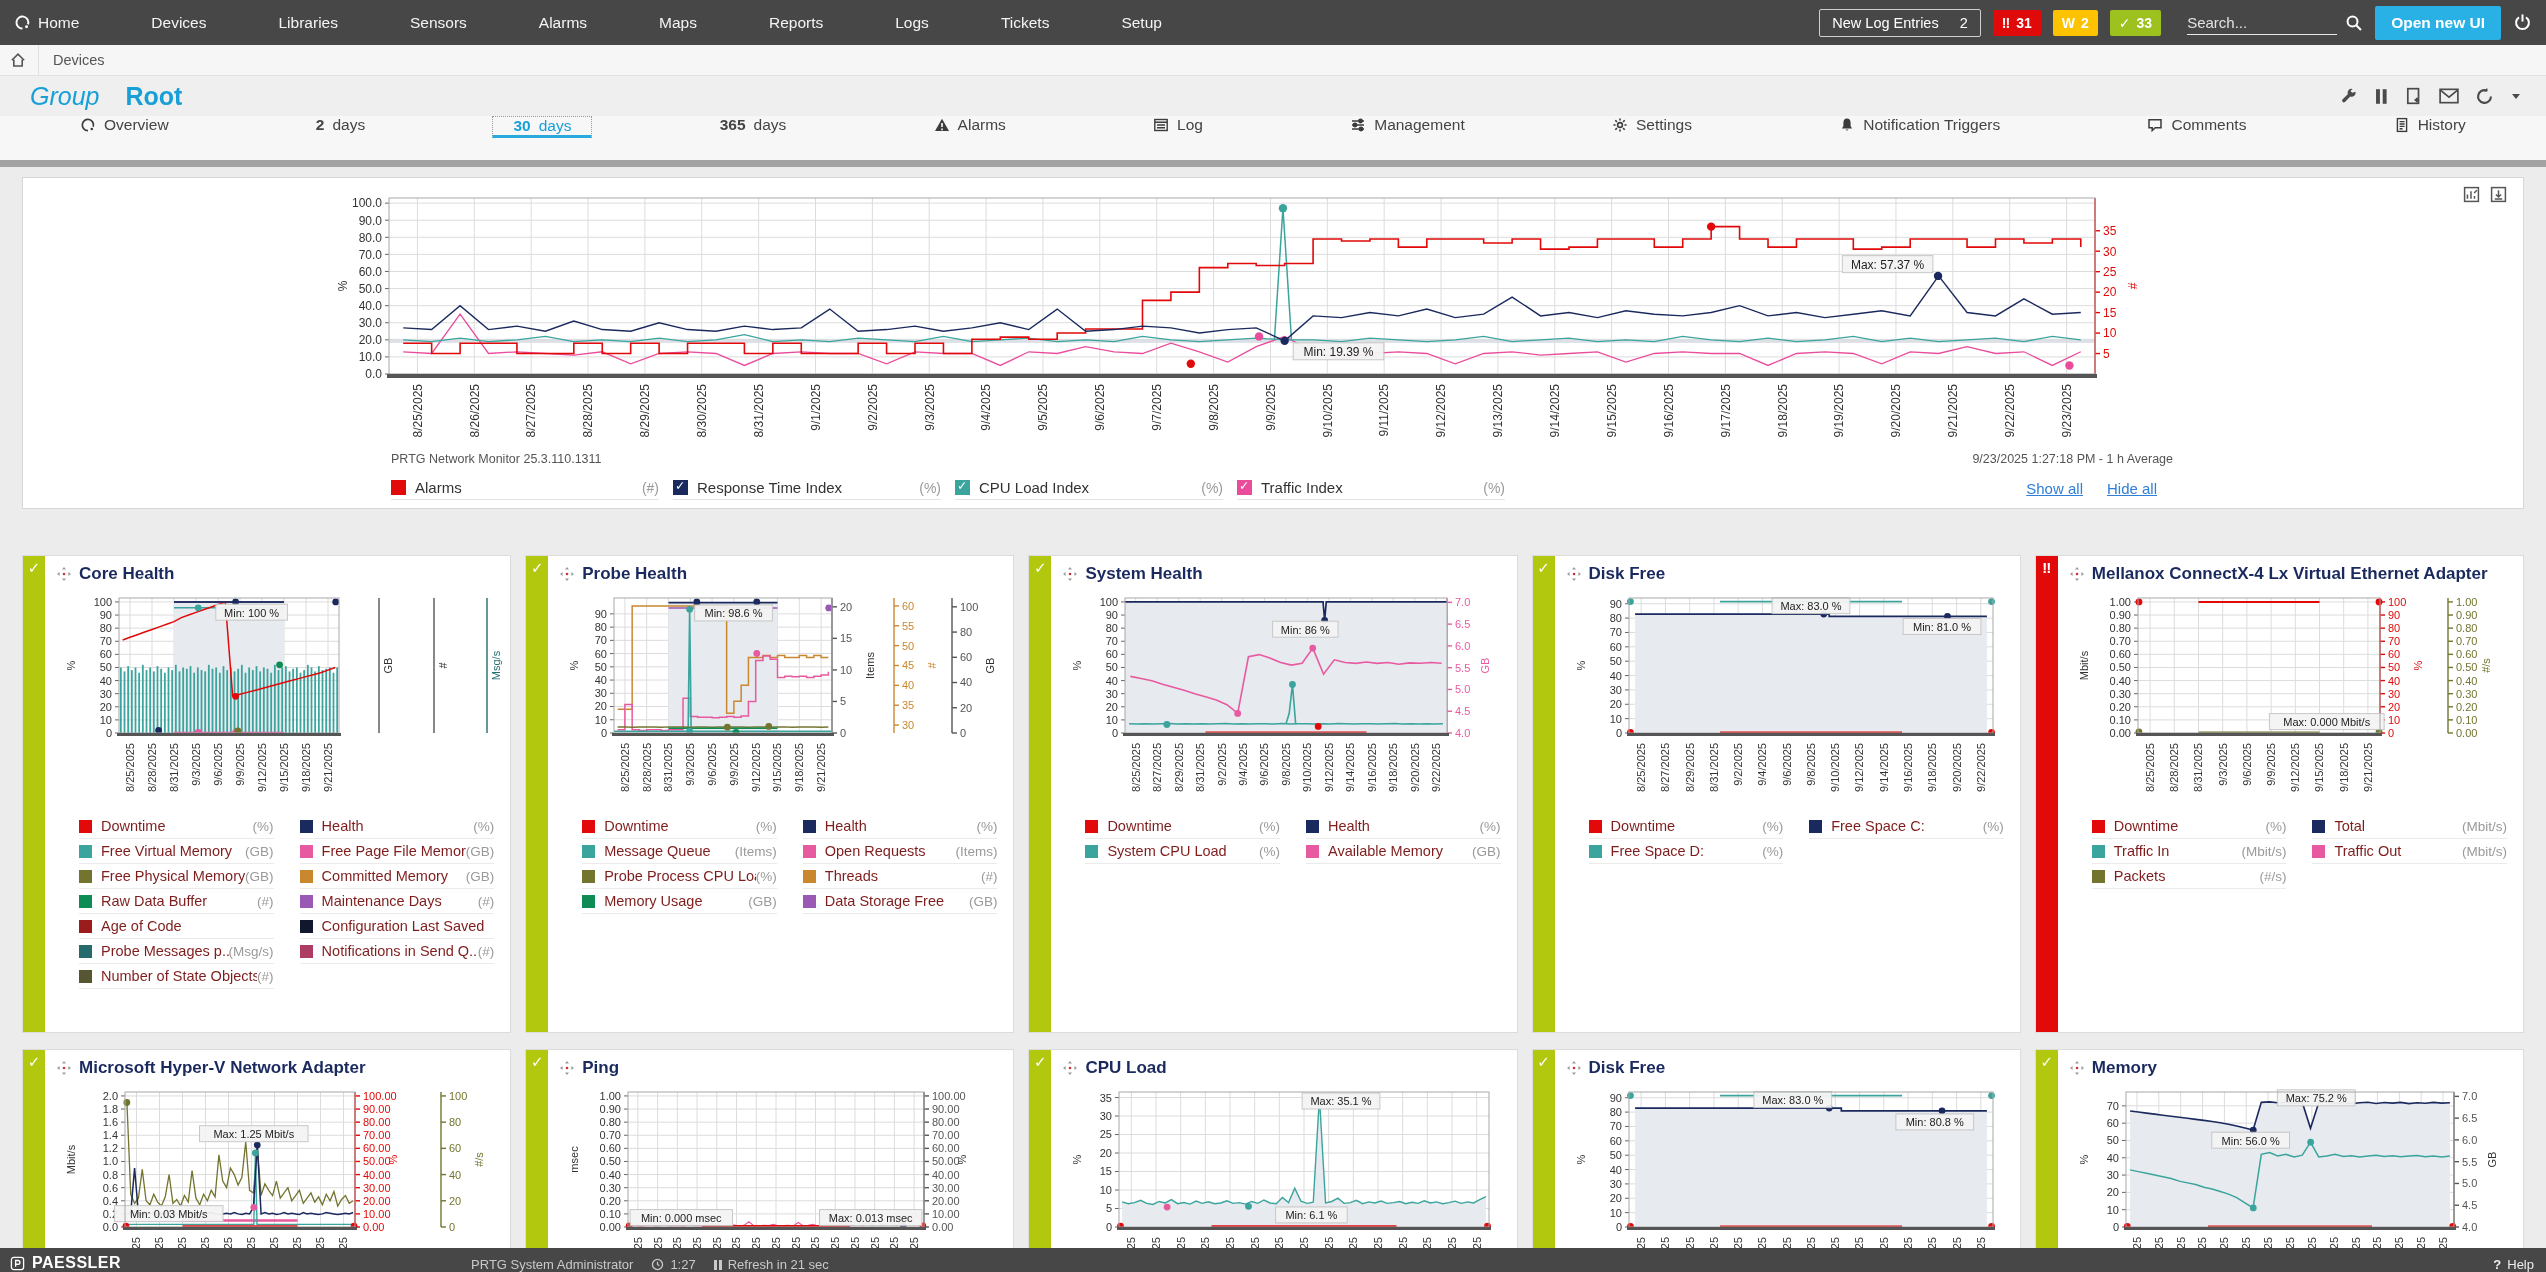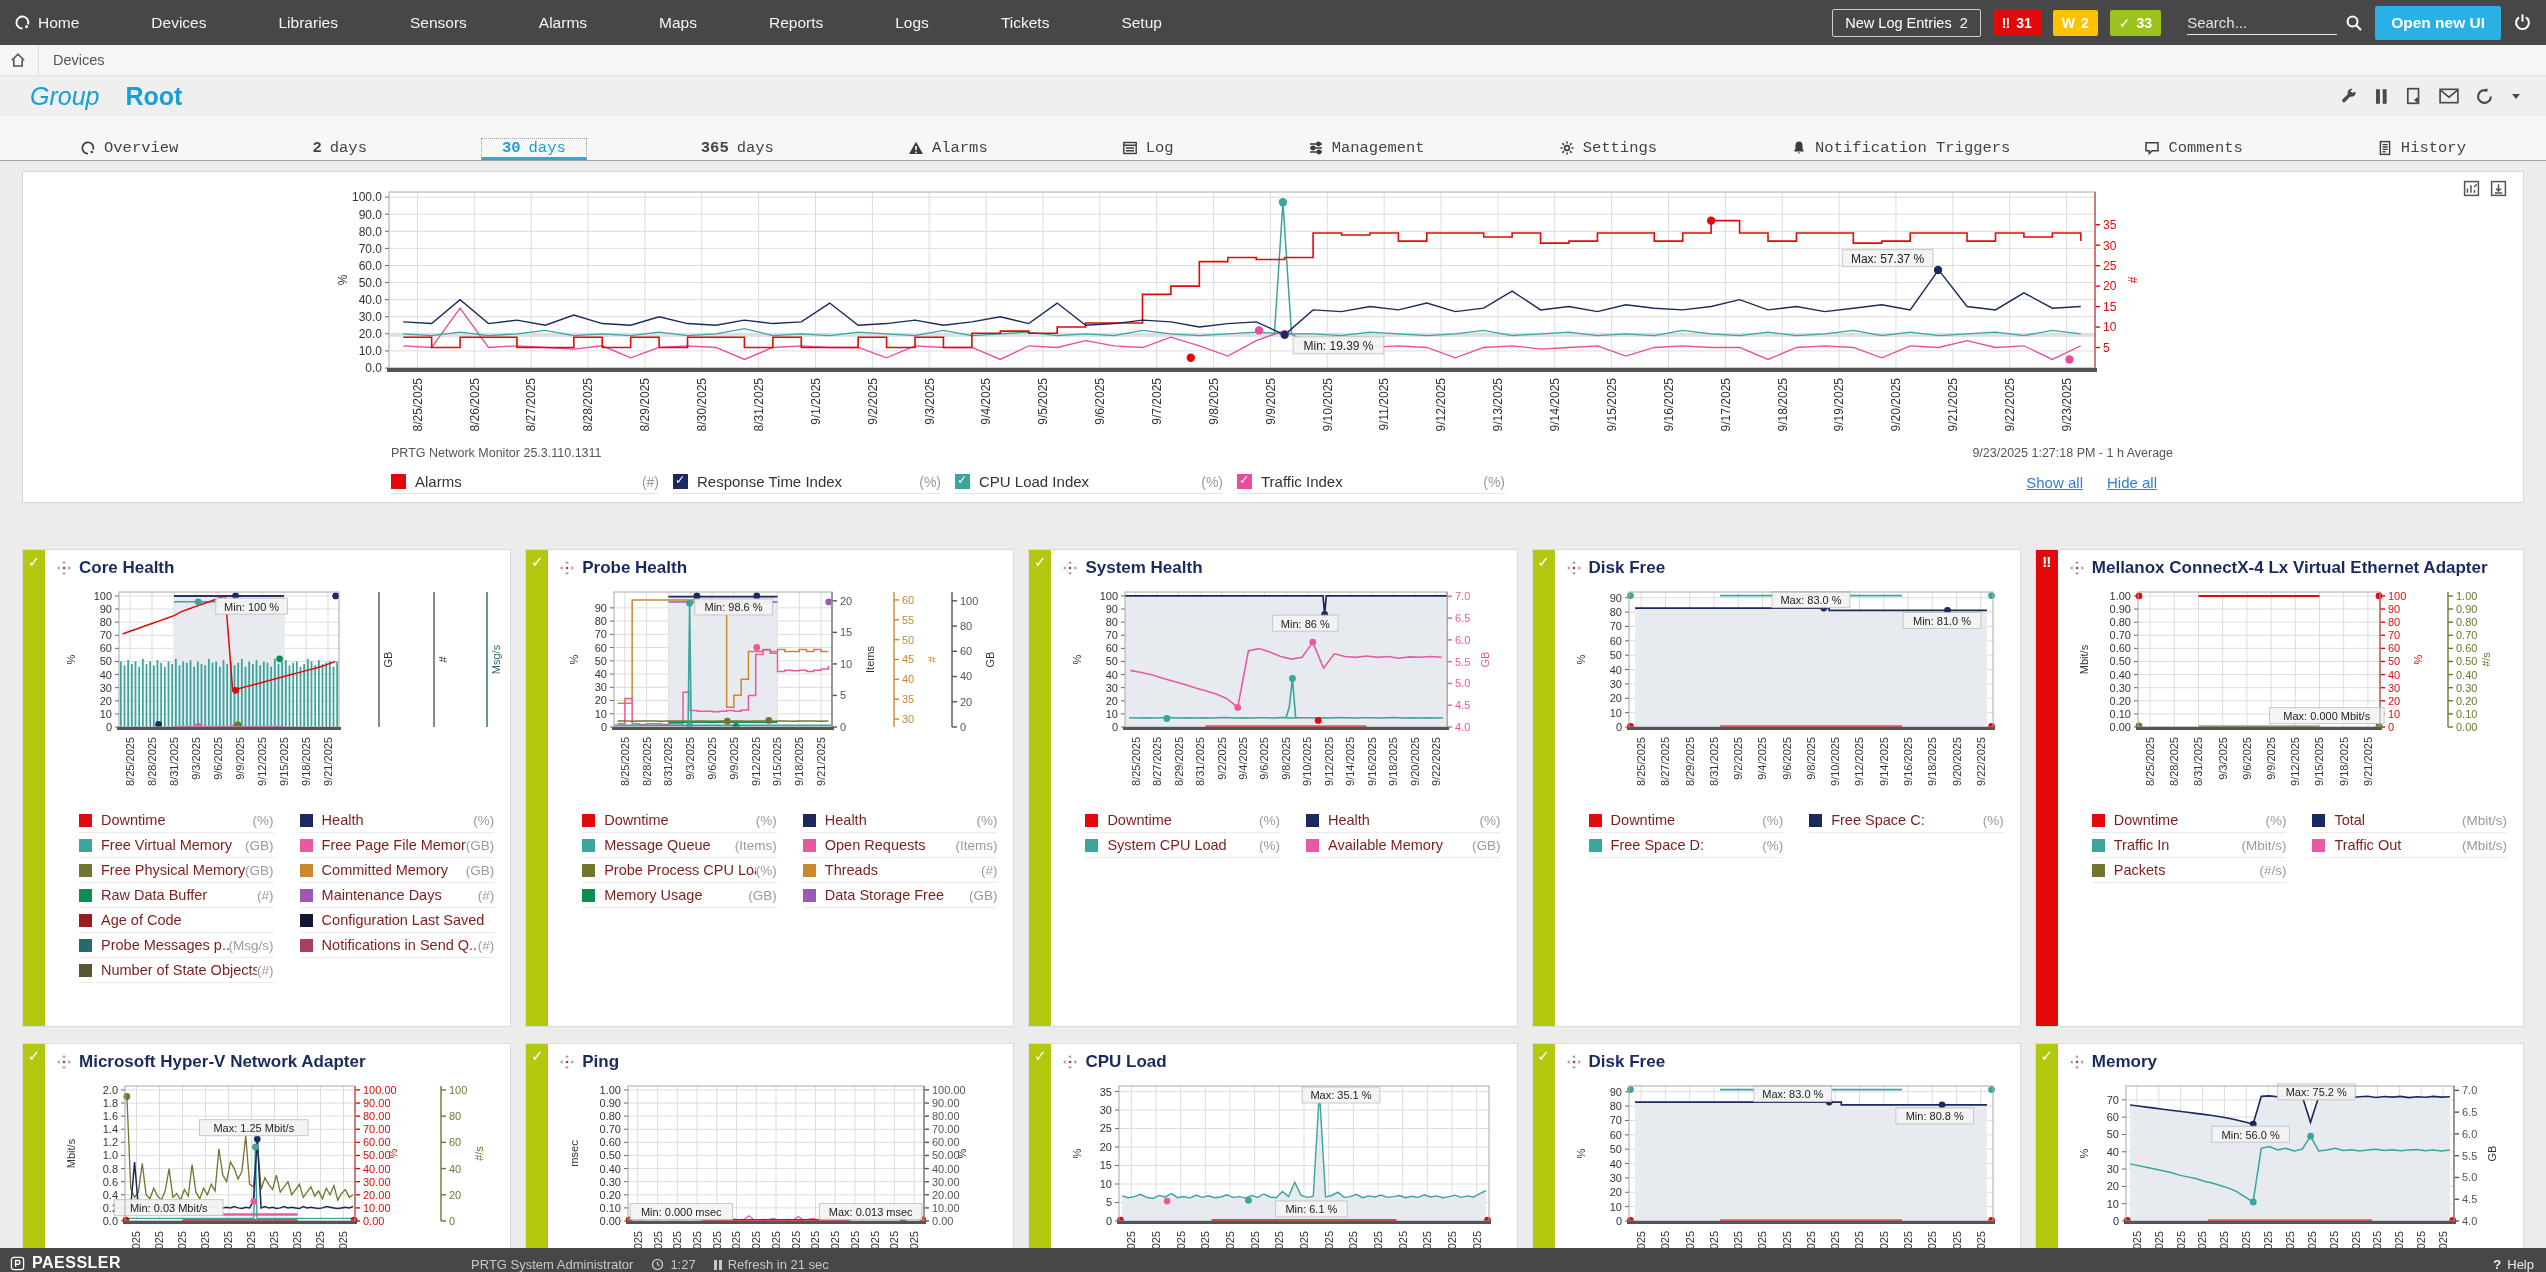--- a/index.html
+++ b/index.html
@@ -5,39 +5,39 @@
   html,body{margin:0;padding:0;}
   body{width:2546px;height:1272px;overflow:hidden;background:#ececec;
        font-family:"Liberation Sans","DejaVu Sans",sans-serif;position:relative;}
   svg{display:block}
   
   .topnav{height:45px;background:#474747;display:flex;align-items:center;justify-content:space-between;color:#f4f4f4;}
   .nav-left{display:flex;align-items:center;}
   .nav-item{font-size:15.5px;padding:0 36px;display:flex;align-items:center;gap:7px;cursor:pointer;white-space:nowrap;}
   .nav-item.first{padding-left:14px;}
   .nav-right{display:flex;align-items:center;gap:12px;padding-right:14px;}
-  .nle{border:1px solid #cfcfcf;background:transparent;color:#fff;font-size:14.5px;padding:5px 12px;border-radius:2px;display:flex;gap:8px;align-items:center;cursor:pointer;font-family:inherit;margin-left:48px;}
+  .nle{border:1px solid #cfcfcf;background:transparent;color:#fff;font-size:14.5px;padding:5px 12px;border-radius:2px;display:flex;gap:21px;align-items:center;cursor:pointer;font-family:inherit;margin-left:48px;}
   .badge{display:flex;align-items:center;gap:6px;color:#fff;font-weight:bold;font-size:14px;padding:5px 9px;border-radius:2px;cursor:pointer;}
   .badge.err{background:#e10a0a;} .badge.warn{background:#fdc300;} .badge.ok{background:#9dc11f;}
   .searchbox{display:flex;align-items:center;gap:8px;margin-left:14px;}
   .searchbox input{background:transparent;border:none;border-bottom:1px solid #e8e8e8;color:#a3a3a3;font-size:15px;width:150px;outline:none;font-family:inherit;padding:3px 0;}
   .searchbox input::placeholder{color:#e2e2e2;}
   .btn-newui{background:#29b0e5;color:#fff;border:none;font-size:15.5px;padding:8px 16px;border-radius:2px;cursor:pointer;font-family:inherit;font-weight:bold;}
   
   .crumbrow{height:30px;background:#f6f6f6;border-bottom:1px solid #e2e2e2;display:flex;align-items:center;color:#555;}
   .crumb-home{padding:0 12px 0 10px;border-right:1px solid #e0e0e0;height:100%;display:flex;align-items:center;cursor:pointer;}
   .crumb-item{font-size:14.5px;padding-left:14px;cursor:pointer;}
   .titlerow{height:40px;background:#efefef;display:flex;align-items:center;justify-content:space-between;padding:0 24px 0 30px;}
   .gtitle{font-size:25px;color:#189fd7;}
   .gtitle .kind{font-style:italic;font-weight:normal;margin-right:26px;}
   .gtitle .name{font-weight:bold;}
   .title-icons{display:flex;align-items:center;gap:16px;color:#4a4a4a;}
   .title-icons .ticn{cursor:pointer;display:flex;align-items:center;}
   
-  .tabsrow{height:44px;background:#f7f7f7;border-bottom:1px solid #a3a3a3;display:flex;align-items:flex-end;justify-content:space-between;padding:0 60px;font-family:Liberation Mono, monospace;}
+  .tabsrow{height:44px;background:#f7f7f7;border-bottom:7px solid #a3a3a3;display:flex;align-items:flex-start;justify-content:space-between;padding:0 60px;}
   .tab{display:flex;align-items:center;gap:8px;font-size:15.5px;color:#444;padding:0 20px;cursor:pointer;border-bottom:3px solid transparent;}
   .tab b.tnum{font-weight:bold;} .tab .tday{font-weight:normal;}
   .tab.active{color:#189fd7;border:1px dotted #9a9a9a;border-bottom:3px solid #29a9dc;}
   .tab .ticon{display:flex;align-items:center;color:#3c3c3c;}
   
   .panel{margin:10px 22px 0;background:#fff;border:1px solid #d7d7d7;position:relative;padding:6px 0 8px;}
   .panel-icons{position:absolute;top:8px;right:16px;display:flex;gap:10px;color:#555;}
   .panel-icons span{cursor:pointer;}
   #mainChart{margin:0 auto;width:1880px;}
   .chart-footrow{width:1880px;margin:0 auto;display:flex;justify-content:space-between;font-size:12.5px;color:#555;padding:0 40px 0 58px;box-sizing:border-box;}

